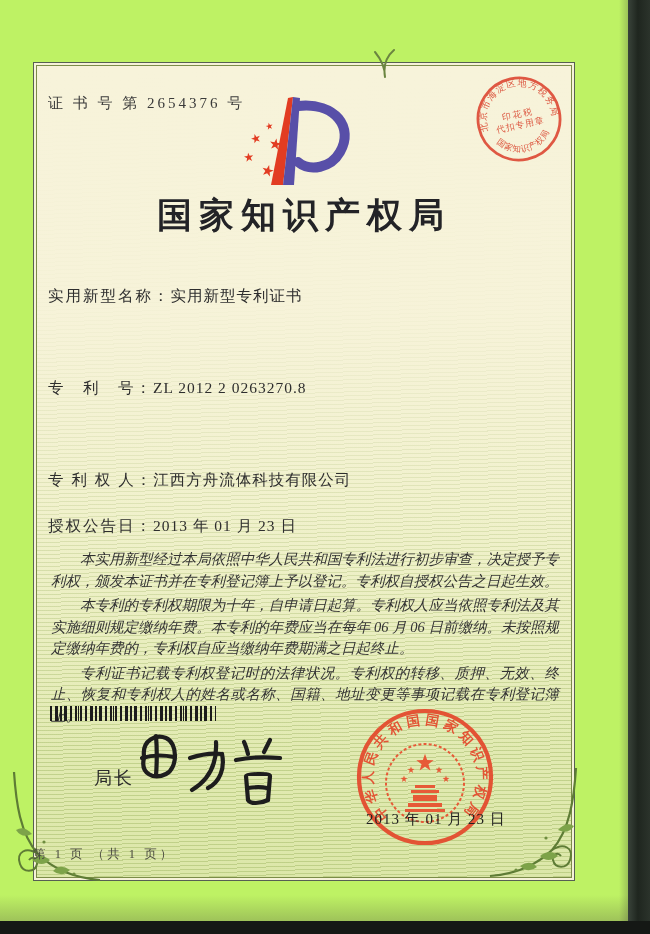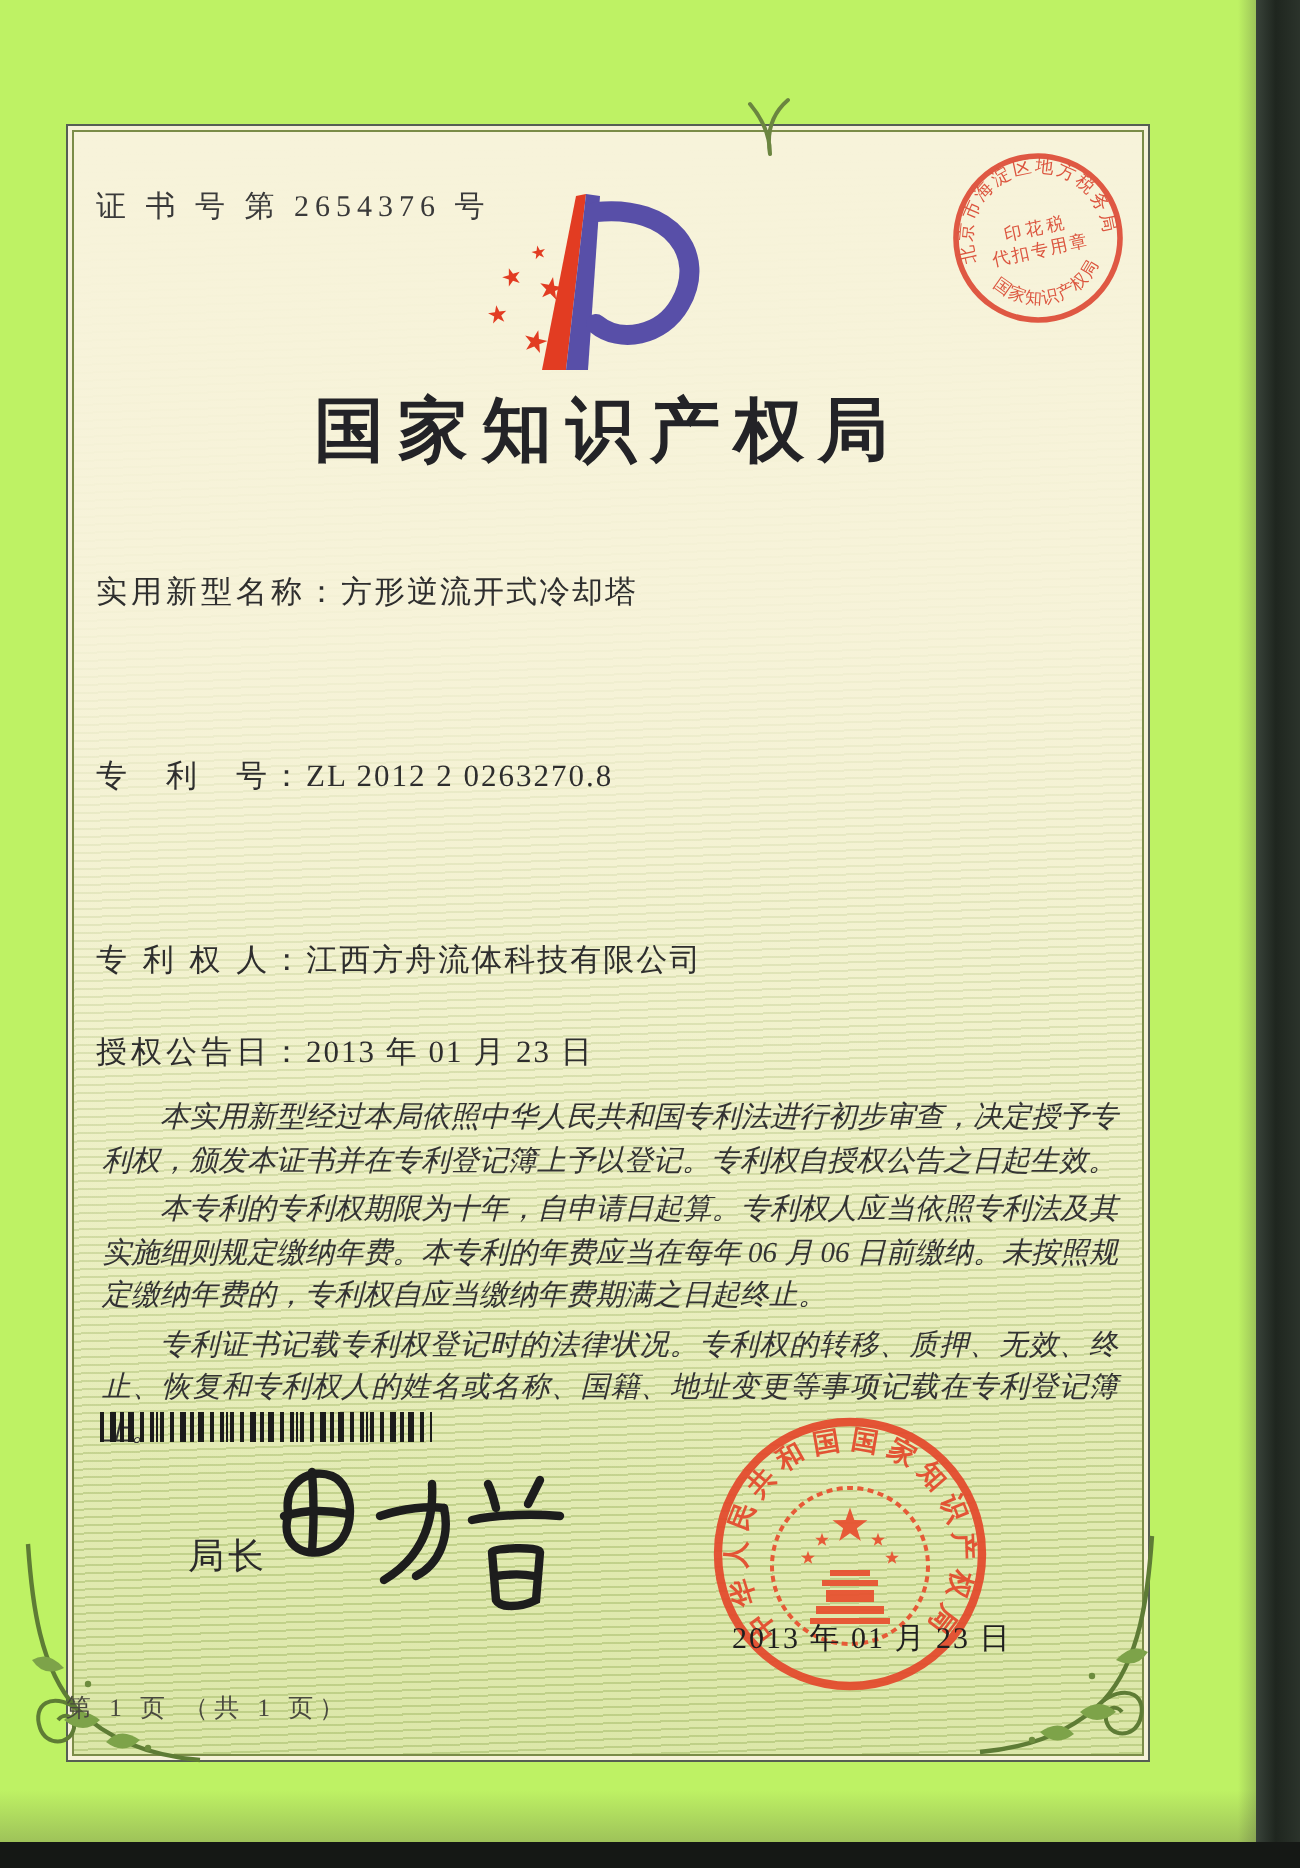--- a/index.html
+++ b/index.html
@@ -113,21 +113,21 @@
       <text x="6" y="78" font-size="12" fill="#e23c22" transform="rotate(-8 6 78)">★</text>
       <text x="22" y="90" font-size="15" fill="#e23c22" transform="rotate(14 22 90)">★</text>
       <polygon points="50,14 55,13 45,101 33,101" fill="#e23c22"></polygon>
       <polygon points="55,13 62,14 56,101 45,101" fill="#584fa8"></polygon>
       <path d="M60,22 C98,18 116,44 102,68 C93,84 72,88 60,78" stroke="#584fa8" stroke-width="10" fill="none" stroke-linecap="round"></path>
     </svg>
 
     <div class="title">国家知识产权局</div>
 
     <div class="field f0">
-      <span class="lab">实用新型名称：</span><span class="val">方形逆流开式冷却塔</span>
+      <span class="lab">实用新型名称：</span><span class="val">实用新型专利证书</span>
     </div>
     <div class="field f2">
       <span class="lab">专　利　号：</span><span class="val">ZL 2012 2 0263270.8</span>
     </div>
     <div class="field f4">
       <span class="lab">专 利 权 人：</span><span class="val">江西方舟流体科技有限公司</span>
     </div>
     <div class="field f5">
       <span class="lab">授权公告日：</span><span class="val">2013 年 01 月 23 日</span>
     </div>

